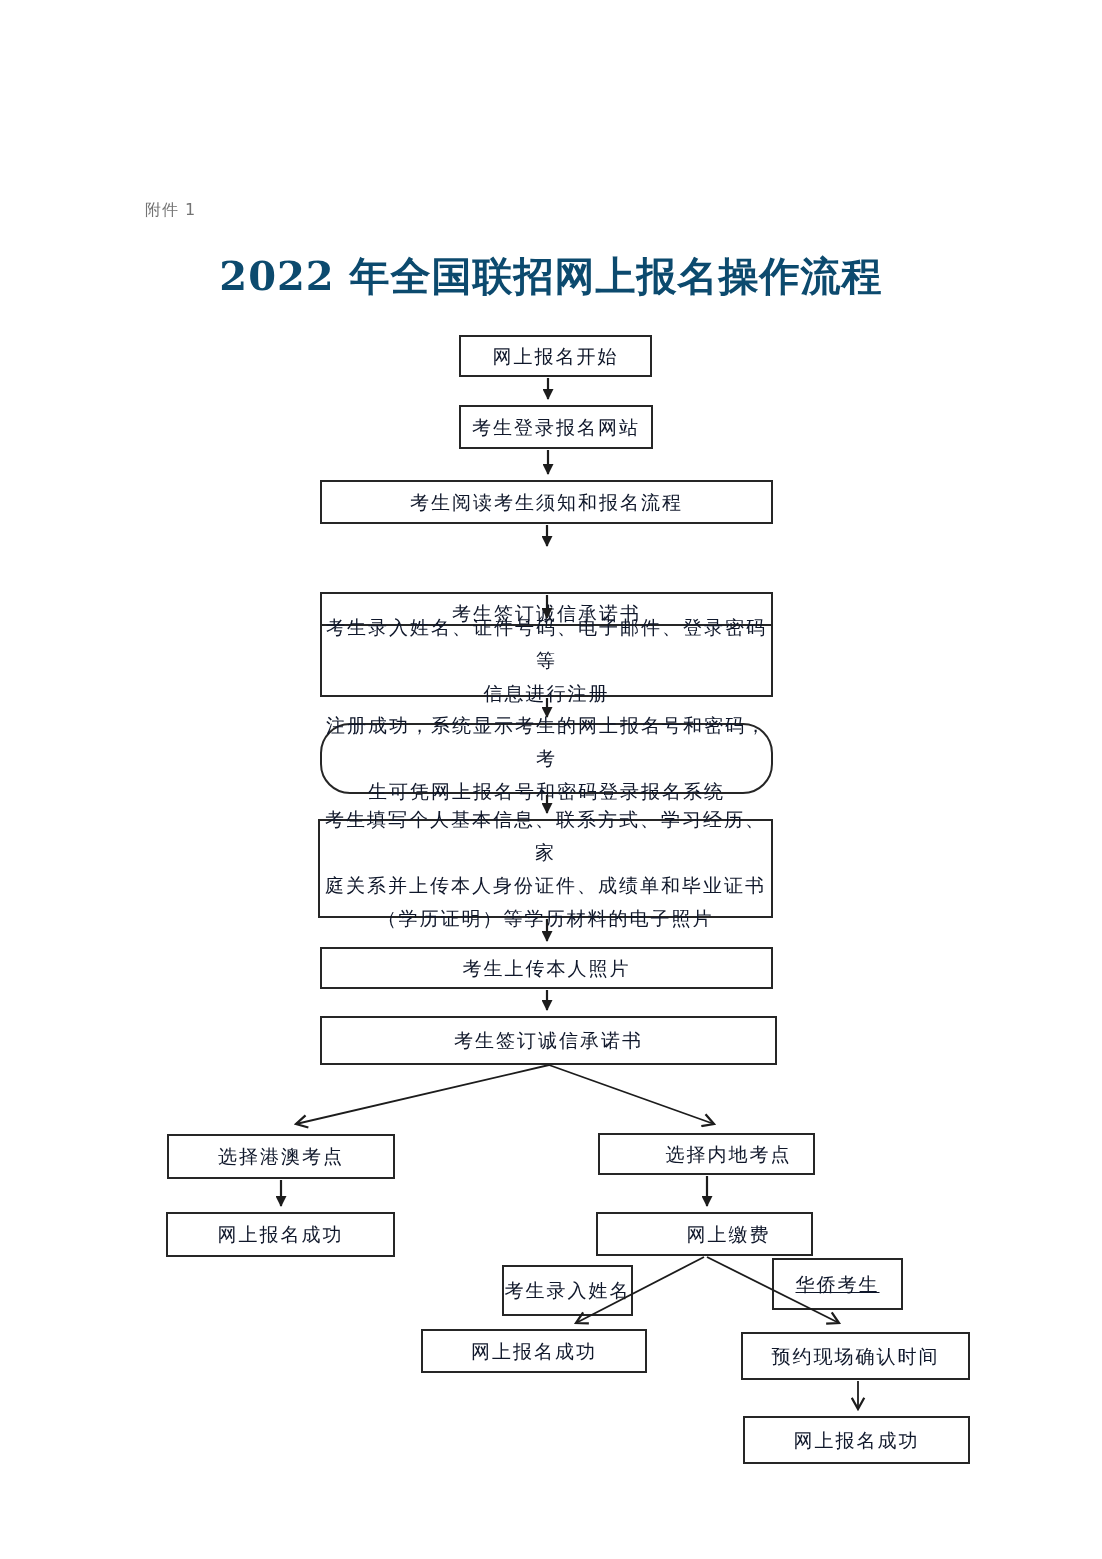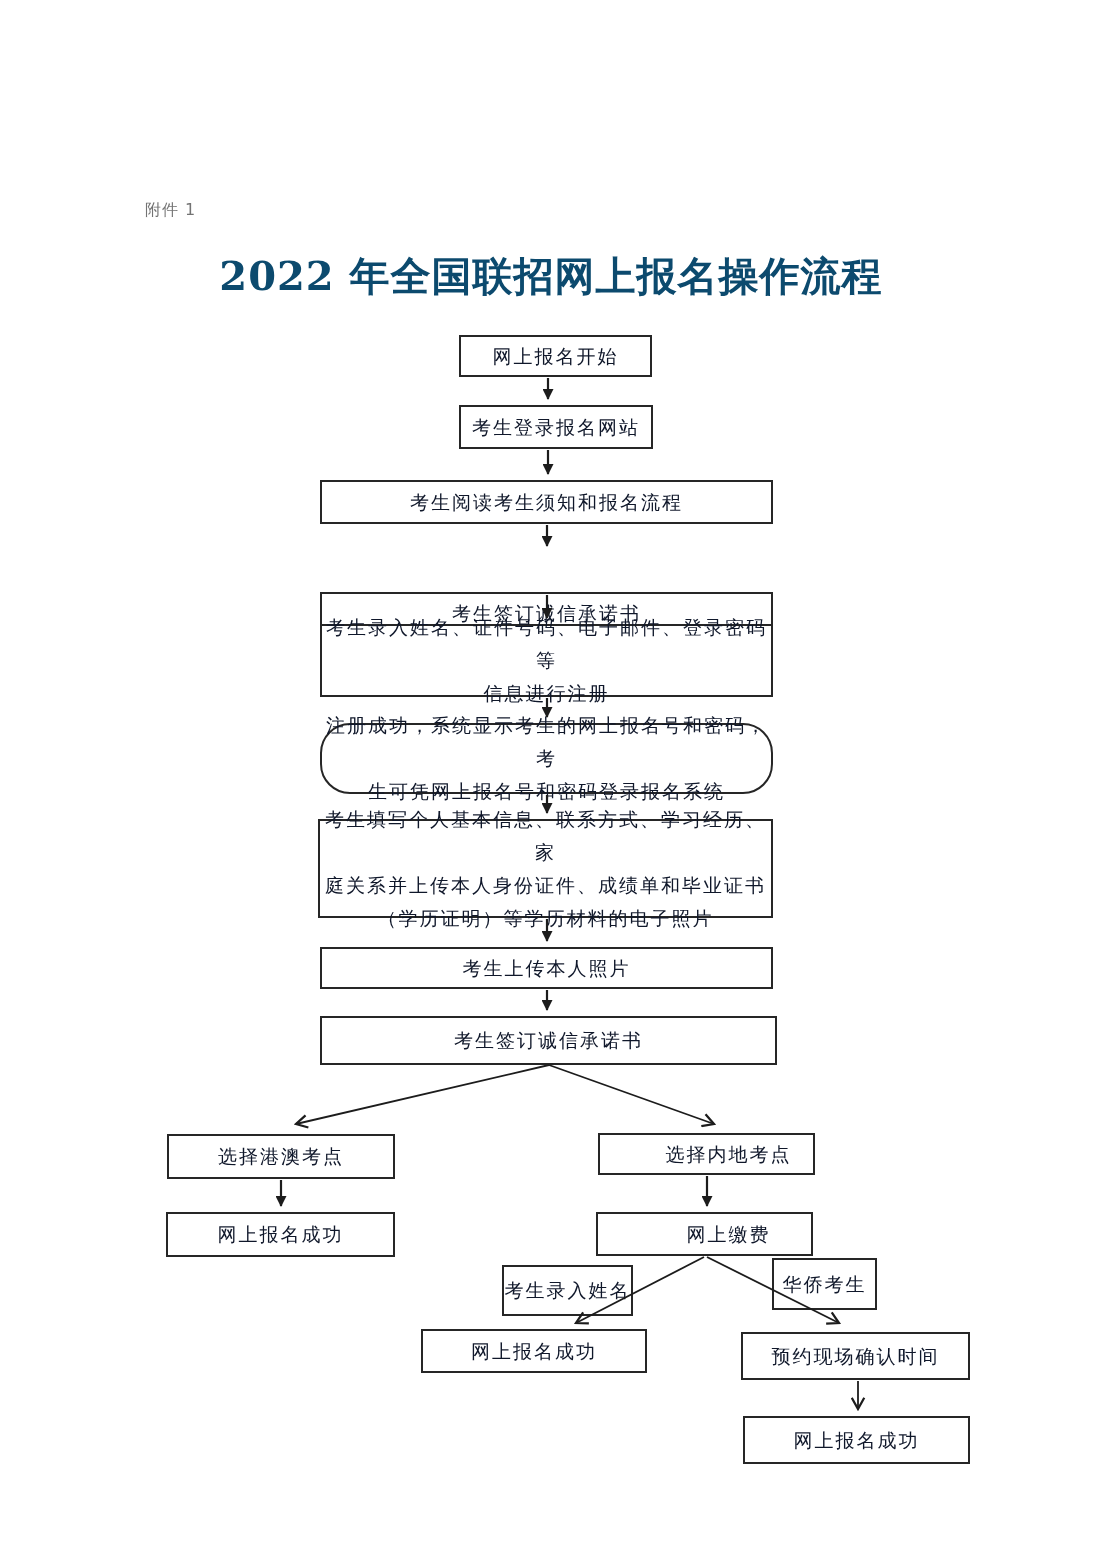--- a/index.html
+++ b/index.html
@@ -69,21 +69,21 @@
   #node-register       { left: 320px; top: 624px;  width: 453px; height: 73px; }
   #node-regsuccess     { left: 320px; top: 723px;  width: 453px; height: 71px; border-radius: 30px; }
   #node-fill           { left: 318px; top: 819px;  width: 455px; height: 99px; }
   #node-photo          { left: 320px; top: 947px;  width: 453px; height: 42px; }
   #node-location       { left: 320px; top: 1016px; width: 457px; height: 49px; }
   #node-hk-site        { left: 167px; top: 1134px; width: 228px; height: 45px; }
   #node-mainland-site  { left: 598px; top: 1133px; width: 217px; height: 42px; padding-left: 44px; }
   #node-hk-success     { left: 166px; top: 1212px; width: 229px; height: 45px; }
   #node-payment        { left: 596px; top: 1212px; width: 217px; height: 44px; padding-left: 48px; }
   #node-hmt-label      { left: 502px; top: 1265px; width: 131px; height: 51px; }
-  #node-overseas-label { left: 772px; top: 1258px; width: 105px; height: 52px; }
+  #node-overseas-label { left: 772px; top: 1258px; width: 131px; height: 52px; text-decoration: underline; }
   #node-hmt-success    { left: 421px; top: 1329px; width: 226px; height: 44px; }
   #node-appointment    { left: 741px; top: 1332px; width: 229px; height: 48px; }
   #node-final-success  { left: 743px; top: 1416px; width: 227px; height: 48px; }
 </style>
 </head>
 <body>
 
 <div class="page">
 
   <div class="attachment">附件 1</div>

